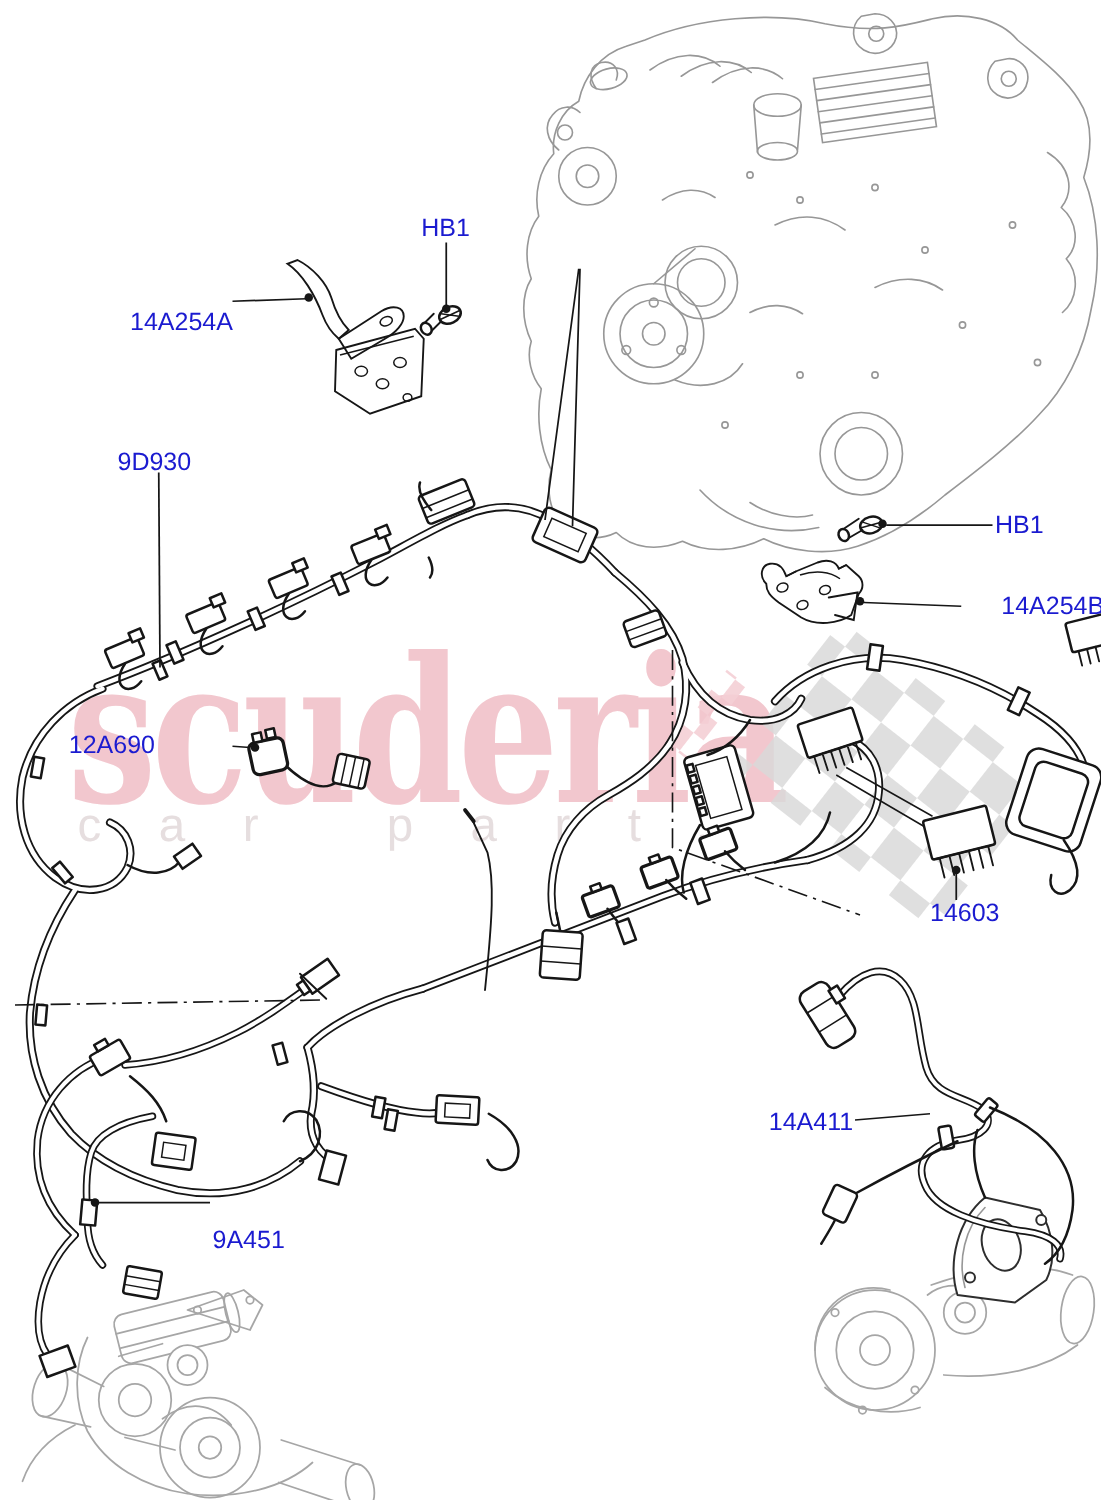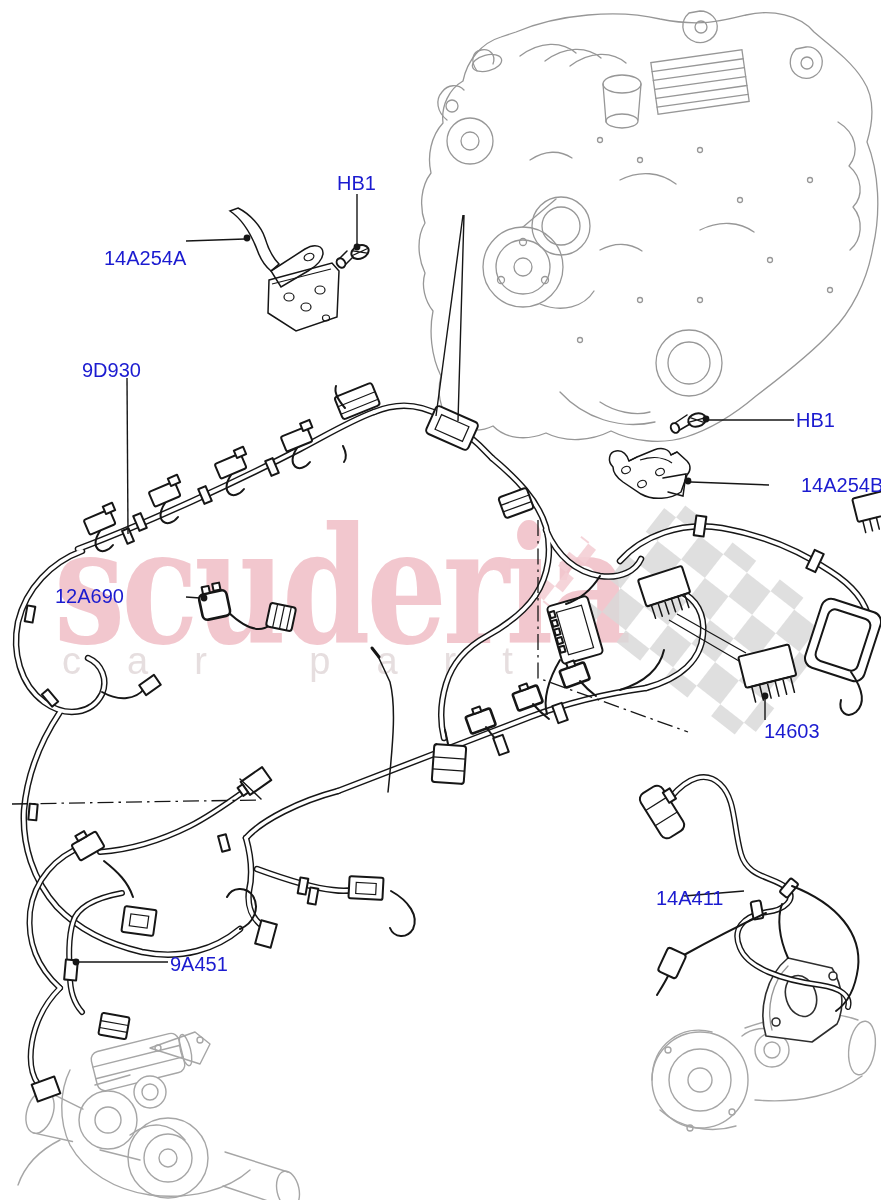--- a/index.html
+++ b/index.html
@@ -516,20 +516,20 @@
       <path class="lead" d="M765,720 L765,699"></path>
         <circle class="dot" cx="765" cy="696" r="3.4"></circle>
       <path class="lead" d="M684,896 L744,891"></path>
       <path class="lead" d="M168,962 L79,962"></path>
         <circle class="dot" cx="76" cy="962" r="3.4"></circle>
     </g>
   </svg>
 
   <div class="part-label" style="left:104px;top:248px">14A254A</div>
   <div class="part-label" style="left:337px;top:173px">HB1</div>
-  <div class="part-label" style="left:82px;top:360px">9D930</div>
+  <div class="part-label" style="left:94px;top:360px">9D930</div>
   <div class="part-label" style="left:796px;top:410px">HB1</div>
   <div class="part-label" style="left:801px;top:475px">14A254B</div>
   <div class="part-label" style="left:55px;top:586px">12A690</div>
-  <div class="part-label" style="left:764px;top:721px">14603</div>
-  <div class="part-label" style="left:656px;top:888px">14A411</div>
-  <div class="part-label" style="left:170px;top:954px">9A451</div>
+  <div class="part-label" style="left:744px;top:721px">14603</div>
+  <div class="part-label" style="left:615px;top:888px">14A411</div>
+  <div class="part-label" style="left:170px;top:982px">9A451</div>
 </div>
 
 </body></html>

